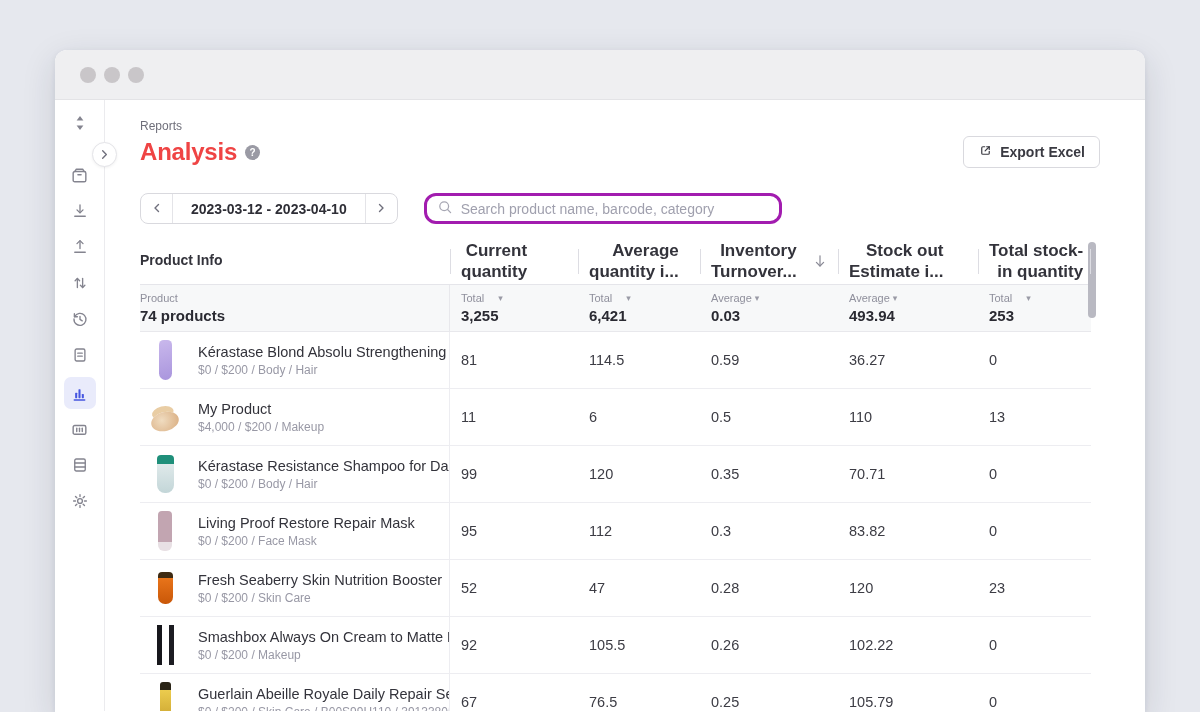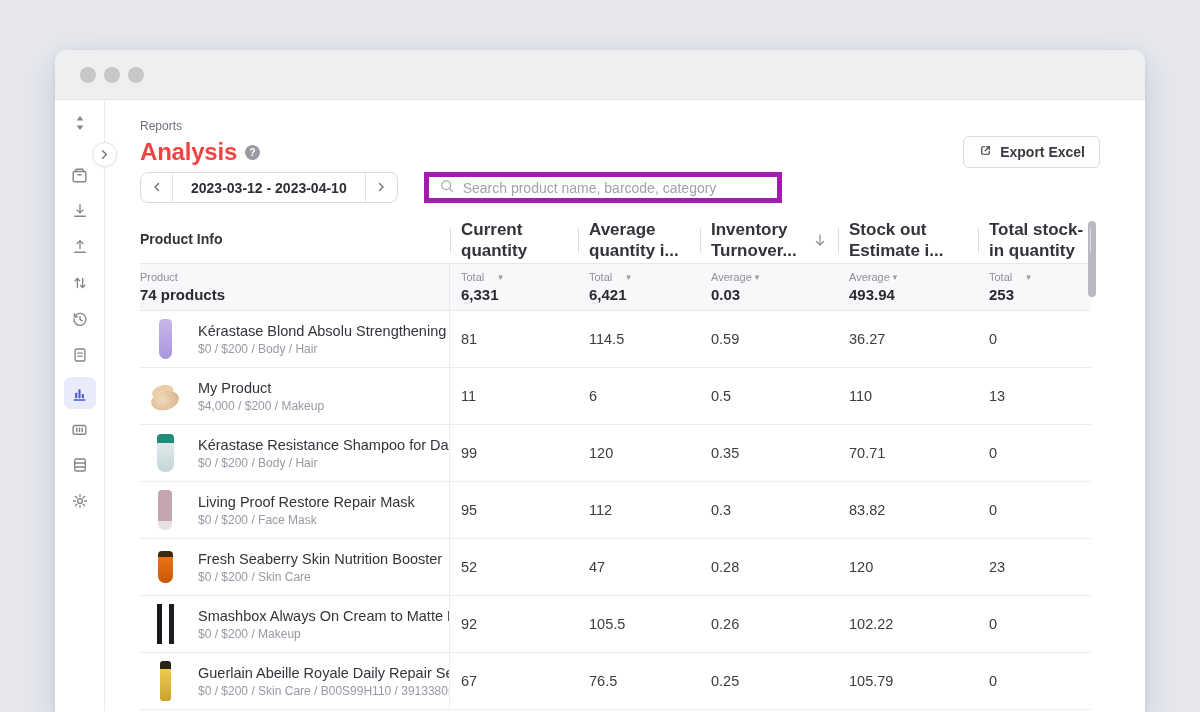--- a/index.html
+++ b/index.html
@@ -35,40 +35,40 @@
   .page-title { font-size:24px; font-weight:700; color:#ef4444; letter-spacing:-.2px; }
   .help-badge { width:15px; height:15px; border-radius:50%; background:#9a9aa4; color:#fff;
                 font-size:10px; font-weight:700; display:inline-flex; align-items:center; justify-content:center;
                 margin-left:8px; }
   .title-actions { margin-left:auto; display:flex; gap:8px;text-align:center; }
   .btn { height:32px; border-radius:6px; font-size:14px; font-weight:600; display:flex;
          align-items:center; gap:7px; padding:0 14px; cursor:pointer; }
   .btn-outline { background:#fff; border:1px solid #d9d9de; color:#3a3a42; }
   .btn-primary { background:#4c5fe2; border:1px solid #4c5fe2; color:#fff; }
 
-  .toolbar { display:flex; margin-top:4px; align-items:center; }
+  .toolbar { display:flex; margin-top:25px; align-items:center; }
   .date-nav { display:flex; align-items:stretch; height:31px; border:1px solid #d9d9de; border-radius:8px;
               overflow:hidden; background:#fff; }
   .date-nav .nav-btn { width:32px; display:flex; align-items:center; justify-content:center;
                        color:#6f6f7c; cursor:pointer; }
   .date-nav .nav-btn.prev { border-right:1px solid #e4e4e8; }
   .date-nav .nav-btn.next { border-left:1px solid #e4e4e8; }
   .date-value { display:flex; align-items:center; padding:0 18px; font-size:14px; font-weight:600;
                 color:#2e2e36; cursor:pointer; }
-  .search-box { margin-left:26px; width:358px; height:31px; border:5px solid #a21caf; border-radius:0;
+  .search-box { margin-left:26px; width:358px; height:31px; border:3px solid #a21caf; border-radius:12px;
                 display:flex; align-items:center; padding:0 10px; gap:8px; background:#fff; }
   .search-box input { border:none; outline:none; flex:1; font-size:14px; color:#3a3a42;
                       font-family:"Liberation Sans", sans-serif; background:transparent; }
   .search-box input::placeholder { color:#a0a0ae; }
 
   
   .table { margin-top:14px; width:951px; position:relative; }
   .grid-row { display:grid; grid-template-columns:310px 128px 122px 138px 140px 113px; }
 
-  .thead { height:47px; border-bottom:1px solid #e5e5ea; }
+  .thead { height:47px; border-bottom:1px solid #e5e5ea;text-align:right; }
   .hcell { position:relative; display:flex; align-items:center; padding-left:11px;
            font-size:17px; font-weight:600; color:#33333b; line-height:1.25; white-space:pre-line; }
   .hcell.first { padding-left:0; font-size:14px; }
   .hcell.divided::before { content:""; position:absolute; left:0; top:11px; width:1px; height:25px; background:#dddde3; }
   .hcell.last::after { content:""; position:absolute; right:0; top:11px; width:1px; height:25px; background:#dddde3; }
   .sort-arrow { margin-left:auto; margin-right:10px; color:#8a8a96; display:flex; }
 
   .tsummary { height:47px; background:#f7f8f9; border-bottom:1px solid #e8e8ec; }
   .scell { padding:7px 0 0 11px; position:relative; }
   .scell.first { padding-left:0; }
@@ -290,21 +290,21 @@
         <div class="grid-row tsummary">
           <div class="scell first pdiv">
             <div class="agg">Product</div>
             <div class="val">74 products</div>
           </div>
           <div class="scell">
             <div class="agg">
                 <span>Total</span>
                 <span class="tri">▾</span>
               </div>
-            <div class="val">6,331</div>
+            <div class="val">3,255</div>
           </div>
           <div class="scell">
             <div class="agg">
                 <span>Total</span>
                 <span class="tri">▾</span>
               </div>
             <div class="val">6,421</div>
           </div>
           <div class="scell">
             <div class="agg">

